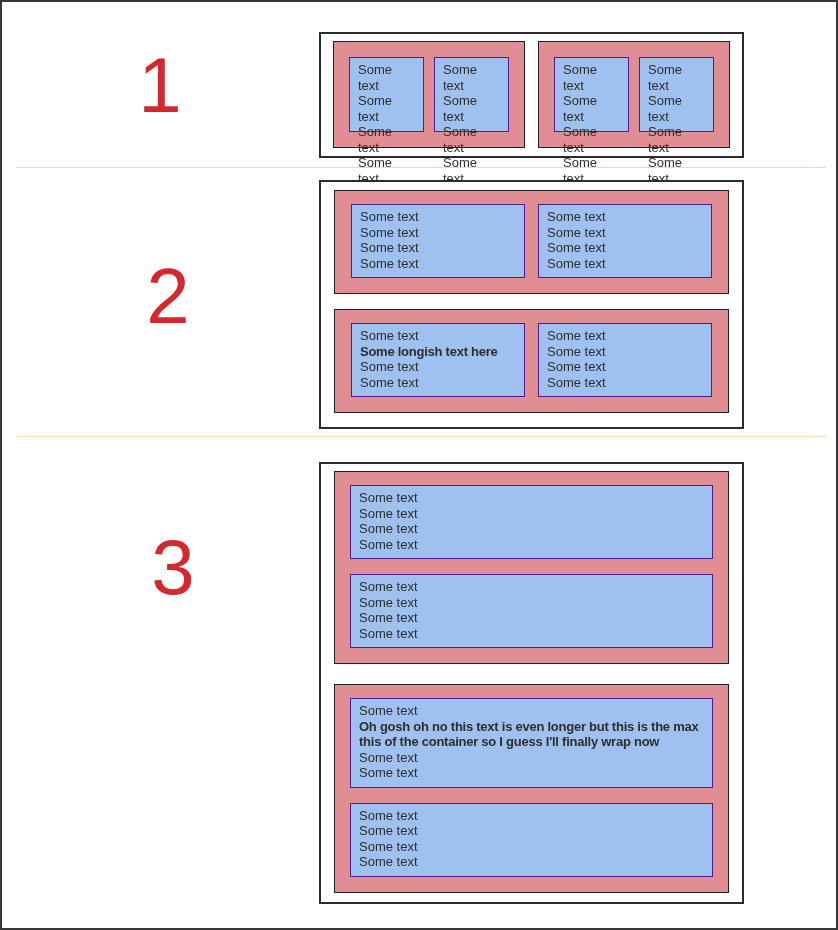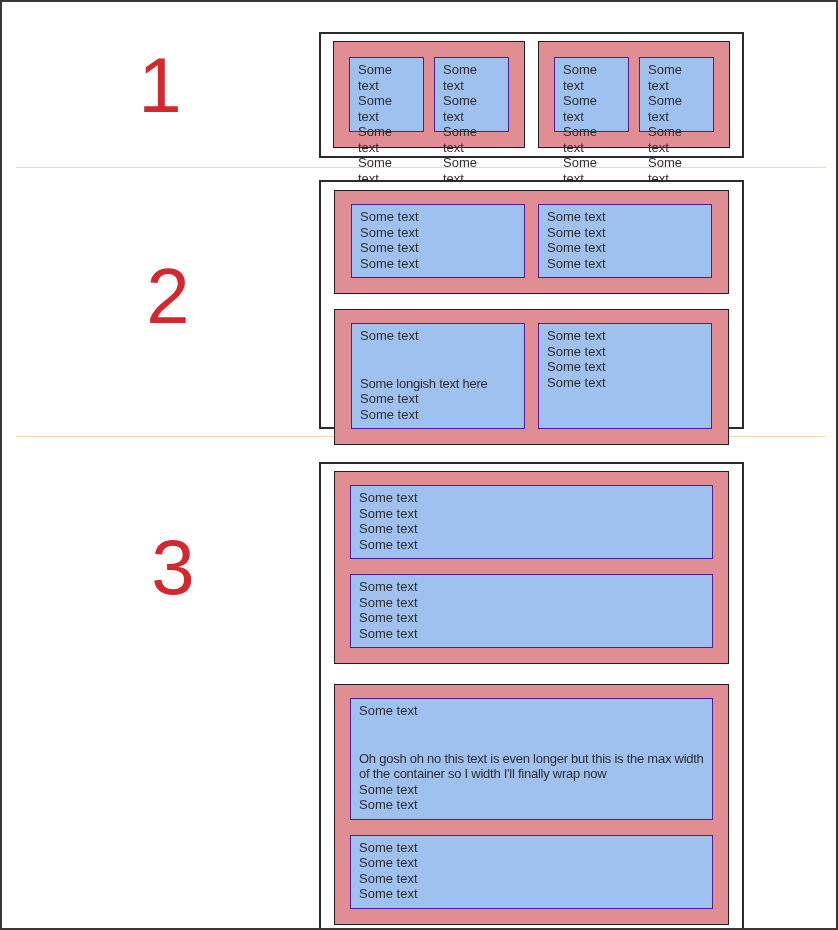--- a/index.html
+++ b/index.html
@@ -74,21 +74,21 @@
   .tbox {
     background: var(--blue, #9fc1ef);
     border: 1px solid #4c1d95;
     box-sizing: border-box;
     padding: 4px 8px 6px;
     color: var(--text, #2e2e2e);
     font-size: 13px;
     line-height: 15.5px;
   }
   .line { min-height: 15.5px; }
-  .line.bold { font-weight: normal; letter-spacing: -0.25px; margin-top: 32px; }
+  .line.bold { font-weight: bold; letter-spacing: -0.25px; }
 </style>
 </head>
 <body>
 
 <div class="page">
   <div class="num" id="num1">1</div>
   <div class="num" id="num2">2</div>
   <div class="num" id="num3">3</div>
 
   <div class="divider" id="hr1"></div>
@@ -165,21 +165,21 @@
         <div class="tbox">
           <div class="line">Some text</div>
           <div class="line">Some text</div>
           <div class="line">Some text</div>
           <div class="line">Some text</div>
         </div>
       </div>
       <div class="group">
         <div class="tbox">
           <div class="line">Some text</div>
-          <div class="line bold">Oh gosh oh no this text is even longer but this is the max width of the container so I width I'll finally wrap now</div>
+          <div class="line bold">Oh gosh oh no this text is even longer but this is the max this of the container so I guess I'll finally wrap now</div>
           <div class="line">Some text</div>
           <div class="line">Some text</div>
         </div>
         <div class="tbox">
           <div class="line">Some text</div>
           <div class="line">Some text</div>
           <div class="line">Some text</div>
           <div class="line">Some text</div>
         </div>
       </div>

